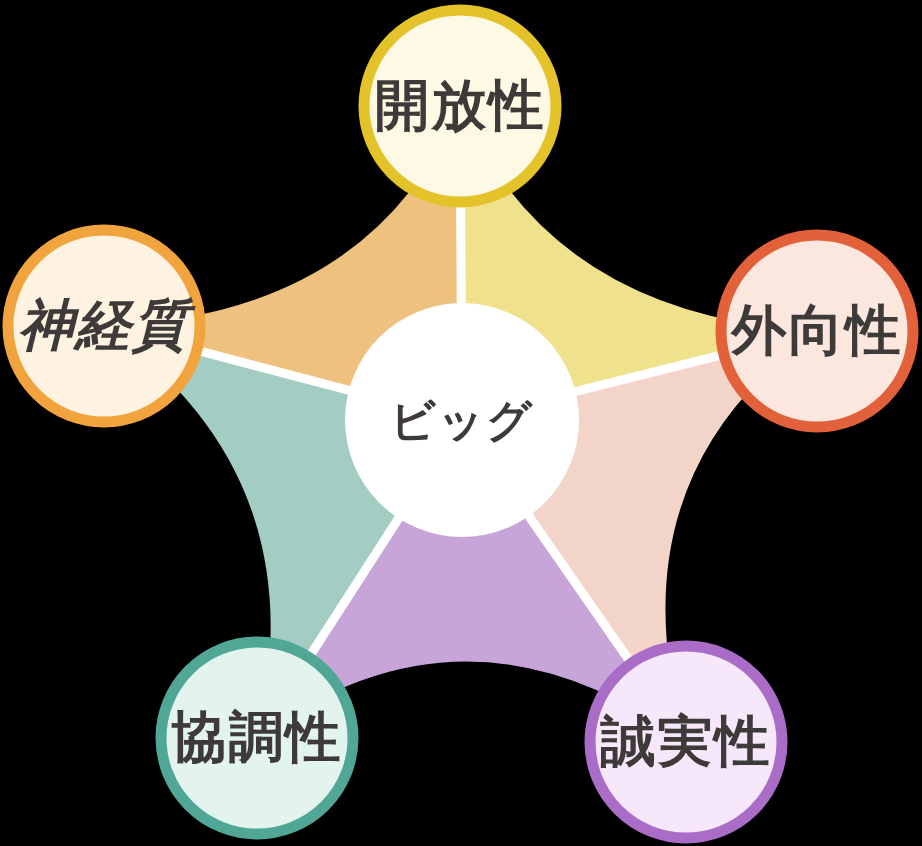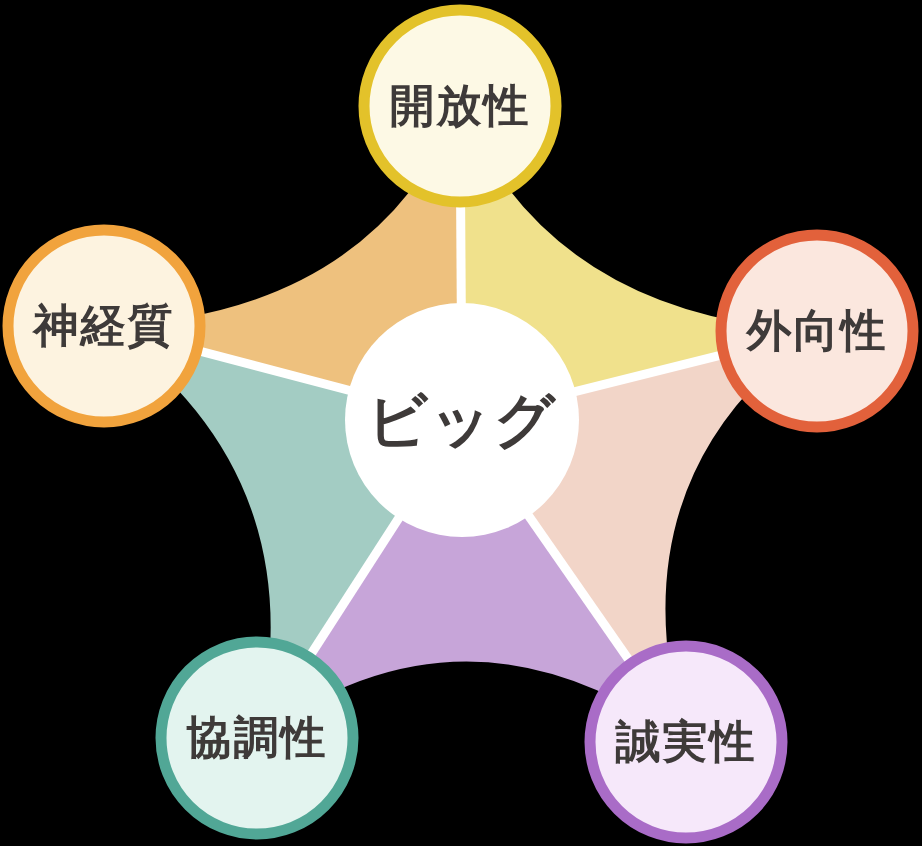--- a/index.html
+++ b/index.html
@@ -16,32 +16,32 @@
     font-family: "Liberation Sans", "DejaVu Sans", sans-serif;
   }
   .stage svg {
     position: absolute;
     left: 0;
     top: 0;
   }
   .node-label {
     position: absolute;
     transform: translate(-50%, -50%);
-    font-size: 45px;
+    font-size: 55px;
     font-weight: 700;
     letter-spacing: 2px;
     white-space: nowrap;
     color: var(--text-color, #3e3a39);
     z-index: 3;
   }
   .center-label {
     position: absolute;
     transform: translate(-50%, -50%);
     text-align: center;
-    font-size: 60px;
+    font-size: 45px;
     font-weight: 700;
     letter-spacing: 2px;
     line-height: 63px;
     white-space: nowrap;
     color: var(--text-color, #3e3a39);
     z-index: 3;
   }
 </style>
 </head>
 <body style="background: rgb(0, 0, 0);">
@@ -68,19 +68,19 @@
     </svg>
 
   <div class="node-label" style="left: 460px; top: 106px;">開放性</div>
 
   <div class="node-label" style="left: 817px; top: 331px;">外向性</div>
 
   <div class="node-label" style="left: 686px; top: 742px;">誠実性</div>
 
   <div class="node-label" style="left: 257px; top: 738px; text-align: center;">協調性</div>
 
-  <div class="node-label" style="left: 104px; top: 326px;">神経質</div>
+  <div class="node-label" style="left: 104px; top: 326px; font-style: italic;">神経質</div>
 
   <div class="center-label" style="left: 462px; top: 420px;">
     <div>ビッグ</div>
   </div>
 
 </div>
 
 </body></html>

